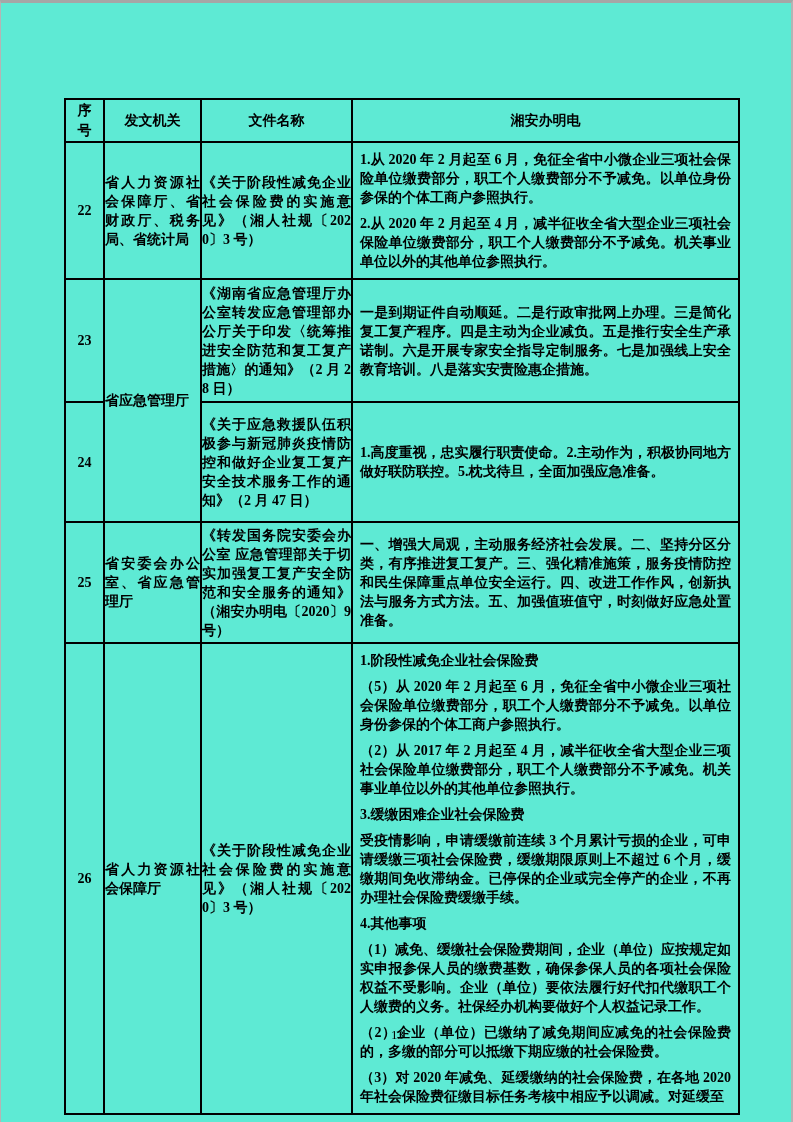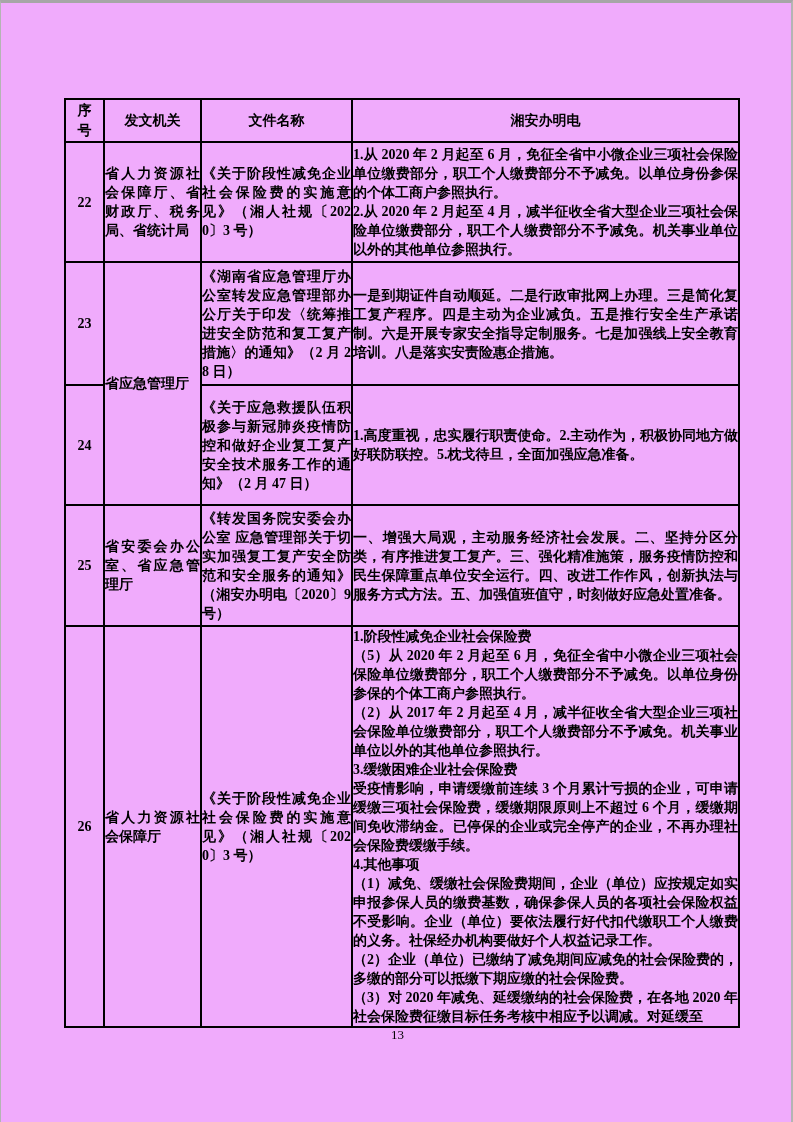--- a/index.html
+++ b/index.html
@@ -4,21 +4,21 @@
 <style>
   html, body {
     margin: 0;
     padding: 0;
     background: #ffffff;
   }
   .page {
     position: relative;
     width: 793px;
     height: 1122px;
-    background: #f0abfc;
+    background: #5eead4;
     border-top: 3px solid #a6a6a6;
     border-left: 1px solid #b4b4b4;
     border-right: 2px solid #b4b4b4;
     box-sizing: border-box;
     overflow: hidden;
     font-family: "Liberation Serif", "DejaVu Serif", serif;
     color: #000000;
   }
   table.doc-table {
     position: absolute;
@@ -72,21 +72,21 @@
     margin-top: 24px;
   }
   td.c-content {
     padding: 3px 4px 3px 6px;
     text-align: justify;
     text-justify: inter-ideograph;
     word-break: break-all;
     vertical-align: middle;
   }
   td.c-content p.para {
-    margin: 0;
+    margin: 7px;
     padding: 0;
   }
   .page-number {
     position: absolute;
     left: 0;
     top: 1024px;
     width: 793px;
     text-align: center;
     font-size: 13px;
     font-weight: 400;

